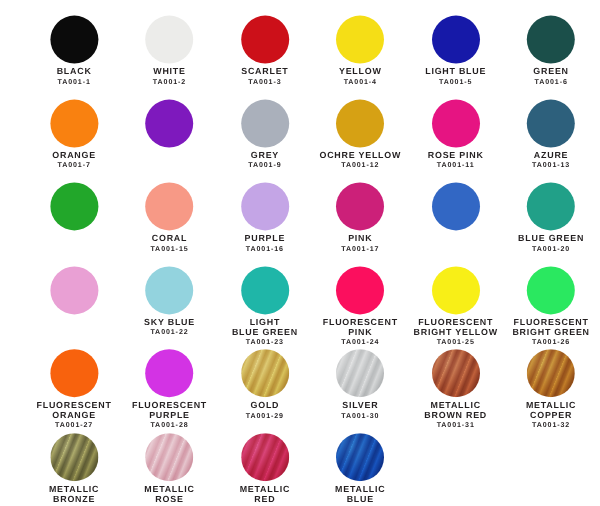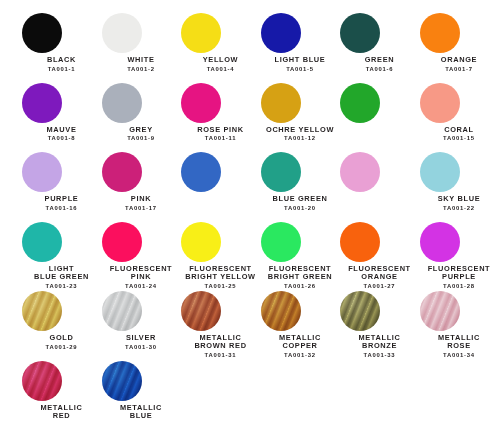--- a/index.html
+++ b/index.html
@@ -24,20 +24,21 @@
     grid-template-columns: repeat(6, 79.5px);
     grid-auto-rows: 69.5px;
     padding-top: 13px;
     padding-left: 22px;
     box-sizing: border-box;
   }
   .swatch-cell {
     position: relative;
     display: flex;
     flex-direction: column;
+    align-items: center;
   }
   .swatch-dot {
     width: 40px;
     height: 40px;
     border-radius: 50%;
     flex: 0 0 auto;
   }
   .swatch-labels {
     margin-top: 3px;
     text-align: center;
@@ -73,20 +74,27 @@
         </div>
       </div>
       <div class="swatch-cell">
         <div class="swatch-dot" style="background: rgb(236, 236, 234);"></div>
         <div class="swatch-labels">
           <div class="swatch-name">WHITE</div>
           <div class="swatch-code">TA001-2</div>
         </div>
       </div>
       <div class="swatch-cell">
+        <div class="swatch-dot" style="background: rgb(204, 16, 25);"></div>
+        <div class="swatch-labels">
+          <div class="swatch-name">SCARLET</div>
+          <div class="swatch-code">TA001-3</div>
+        </div>
+      </div>
+      <div class="swatch-cell">
         <div class="swatch-dot" style="background: rgb(245, 222, 22);"></div>
         <div class="swatch-labels">
           <div class="swatch-name">YELLOW</div>
           <div class="swatch-code">TA001-4</div>
         </div>
       </div>
       <div class="swatch-cell">
         <div class="swatch-dot" style="background: rgb(22, 25, 168);"></div>
         <div class="swatch-labels">
           <div class="swatch-name">LIGHT BLUE</div>
@@ -102,44 +110,47 @@
       </div>
       <div class="swatch-cell">
         <div class="swatch-dot" style="background: rgb(249, 129, 16);"></div>
         <div class="swatch-labels">
           <div class="swatch-name">ORANGE</div>
           <div class="swatch-code">TA001-7</div>
         </div>
       </div>
       <div class="swatch-cell">
         <div class="swatch-dot" style="background: rgb(126, 25, 189);"></div>
-        <div class="swatch-labels">
-          <div class="swatch-name">MAUVE</div>
-          <div class="swatch-code">TA001-8</div>
-        </div>
       </div>
       <div class="swatch-cell">
         <div class="swatch-dot" style="background: rgb(170, 176, 187);"></div>
         <div class="swatch-labels">
           <div class="swatch-name">GREY</div>
           <div class="swatch-code">TA001-9</div>
         </div>
       </div>
       <div class="swatch-cell">
+        <div class="swatch-dot" style="background: rgb(214, 161, 20);"></div>
+        <div class="swatch-labels">
+          <div class="swatch-name">OCHRE YELLOW</div>
+          <div class="swatch-code">TA001-12</div>
+        </div>
+      </div>
+      <div class="swatch-cell">
         <div class="swatch-dot" style="background: rgb(230, 20, 130);"></div>
         <div class="swatch-labels">
           <div class="swatch-name">ROSE PINK</div>
           <div class="swatch-code">TA001-11</div>
         </div>
       </div>
       <div class="swatch-cell">
-        <div class="swatch-dot" style="background: rgb(214, 161, 20);"></div>
-        <div class="swatch-labels">
-          <div class="swatch-name">OCHRE YELLOW</div>
-          <div class="swatch-code">TA001-12</div>
+        <div class="swatch-dot" style="background: rgb(45, 96, 124);"></div>
+        <div class="swatch-labels">
+          <div class="swatch-name">AZURE</div>
+          <div class="swatch-code">TA001-13</div>
         </div>
       </div>
       <div class="swatch-cell">
         <div class="swatch-dot" style="background: rgb(34, 167, 42);"></div>
       </div>
       <div class="swatch-cell">
         <div class="swatch-dot" style="background: rgb(247, 153, 134);"></div>
         <div class="swatch-labels">
           <div class="swatch-name">CORAL</div>
           <div class="swatch-code">TA001-15</div>

